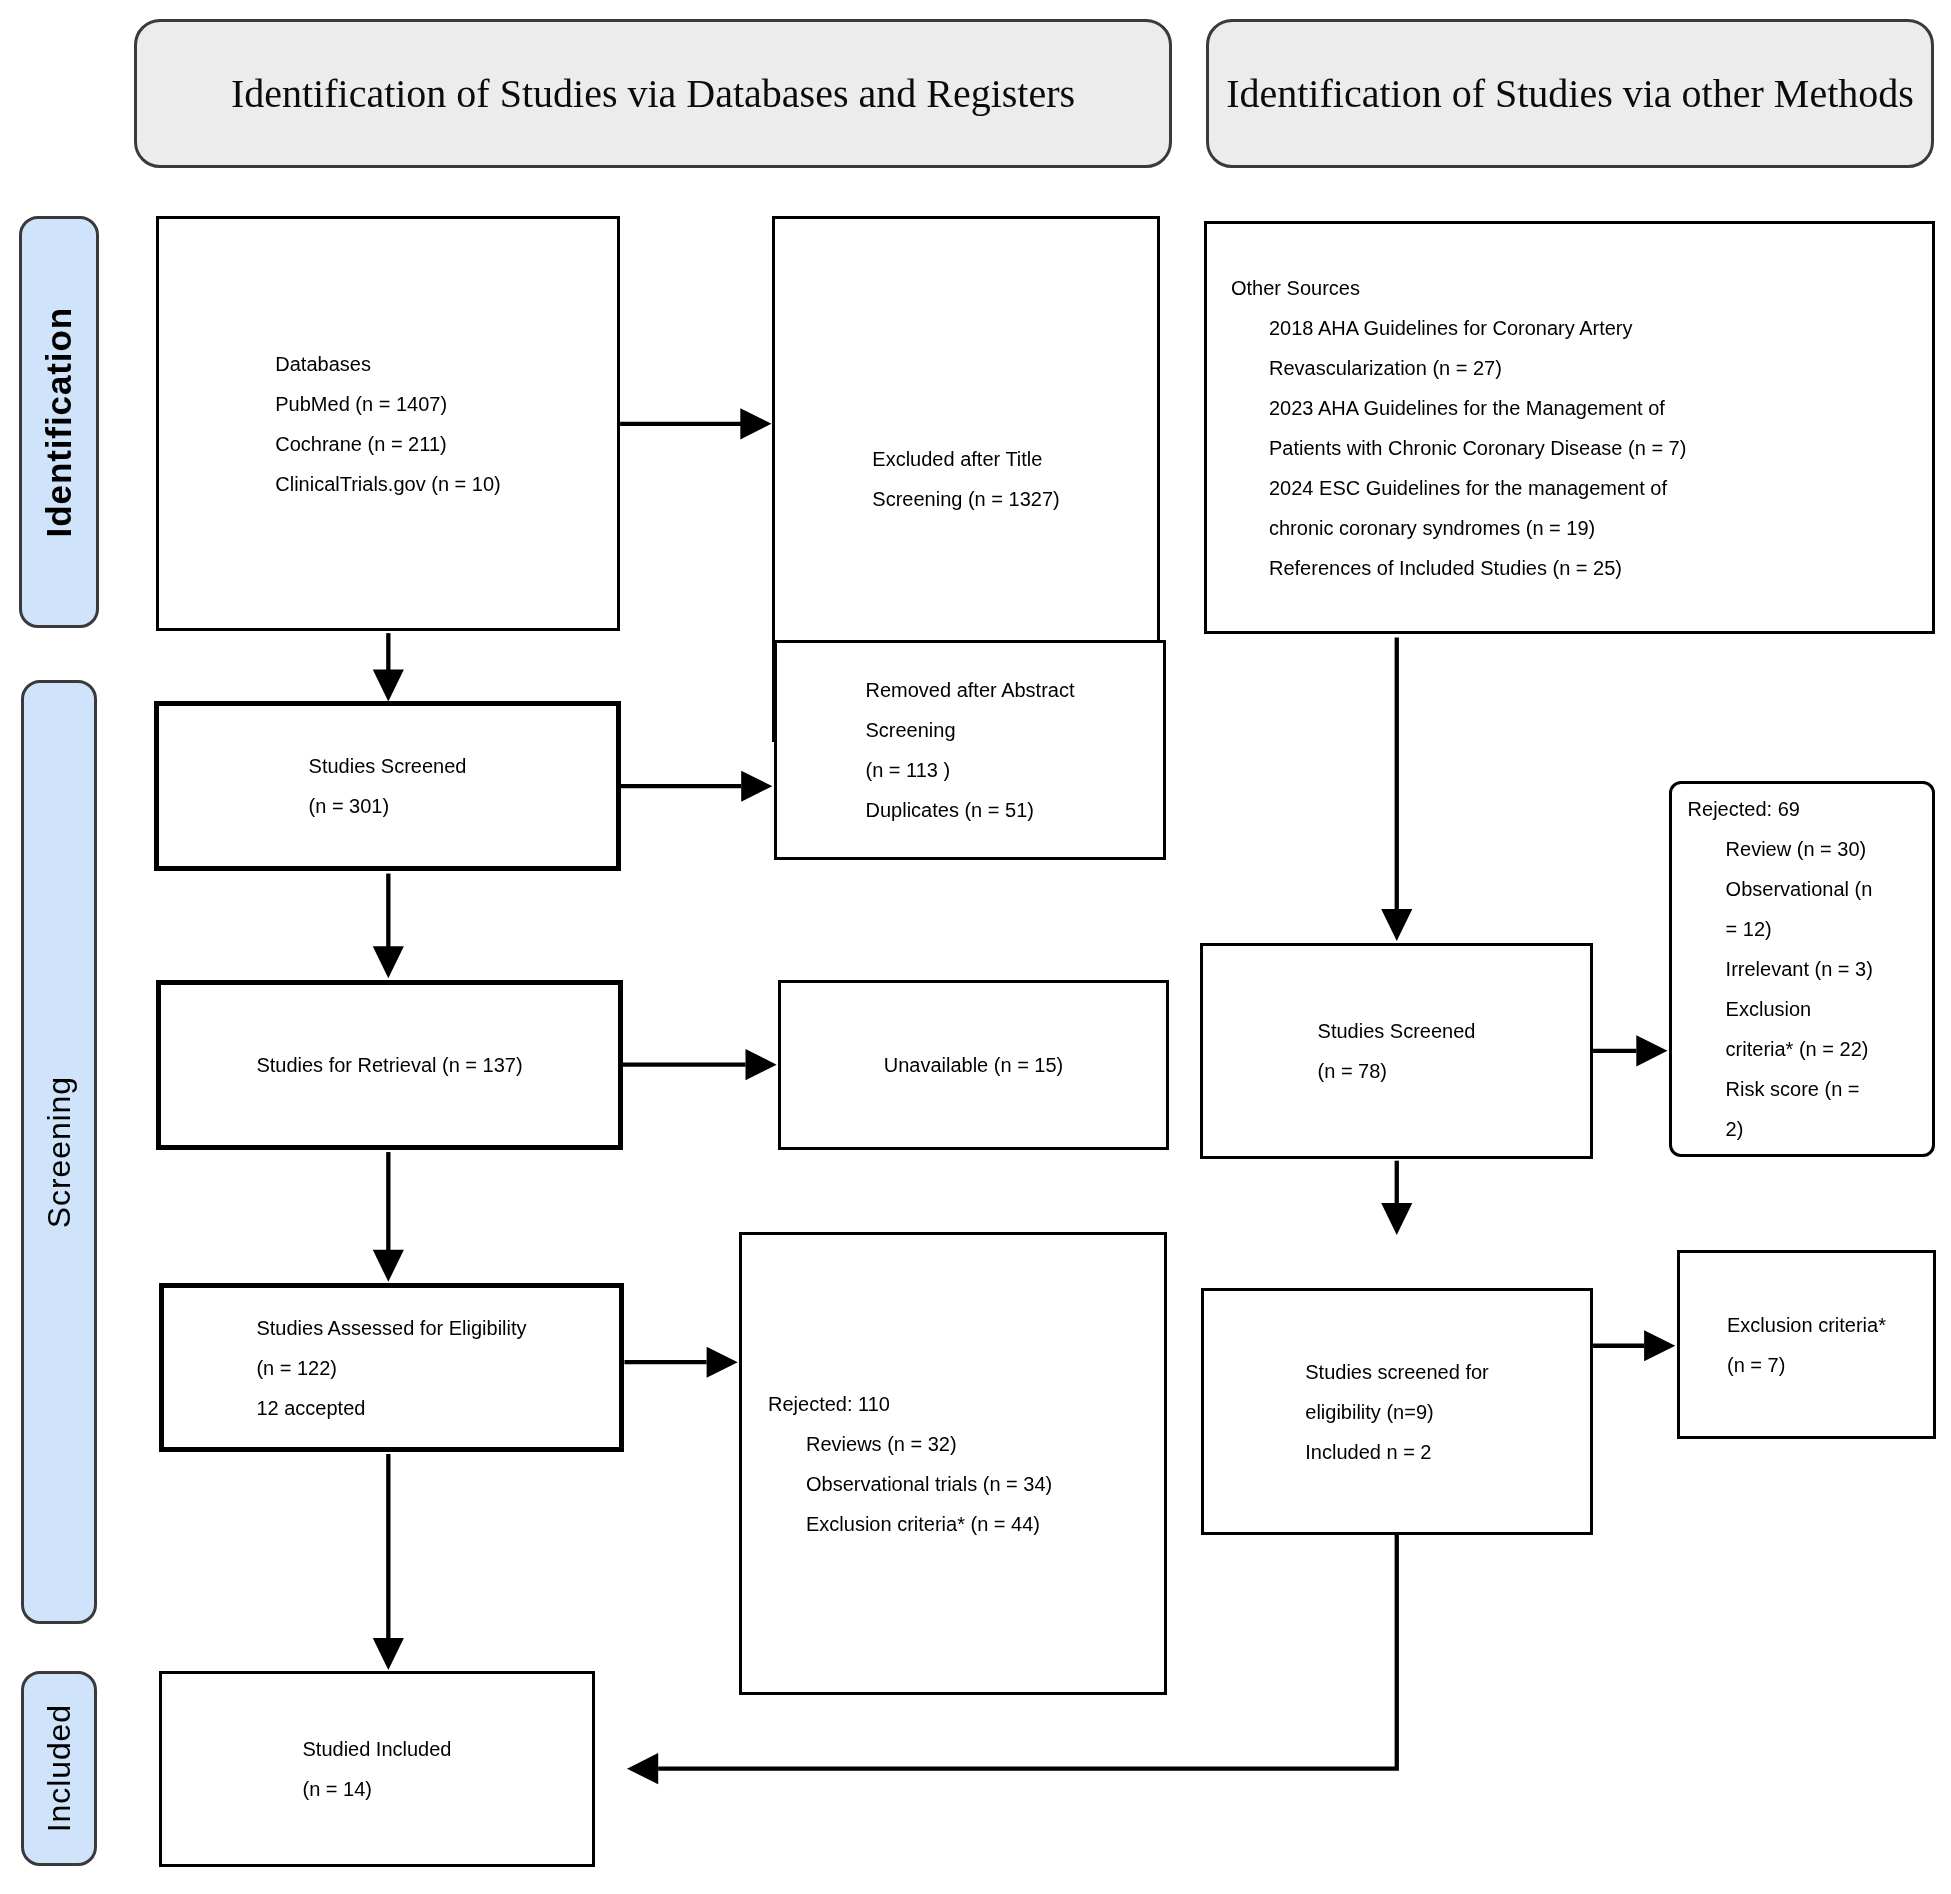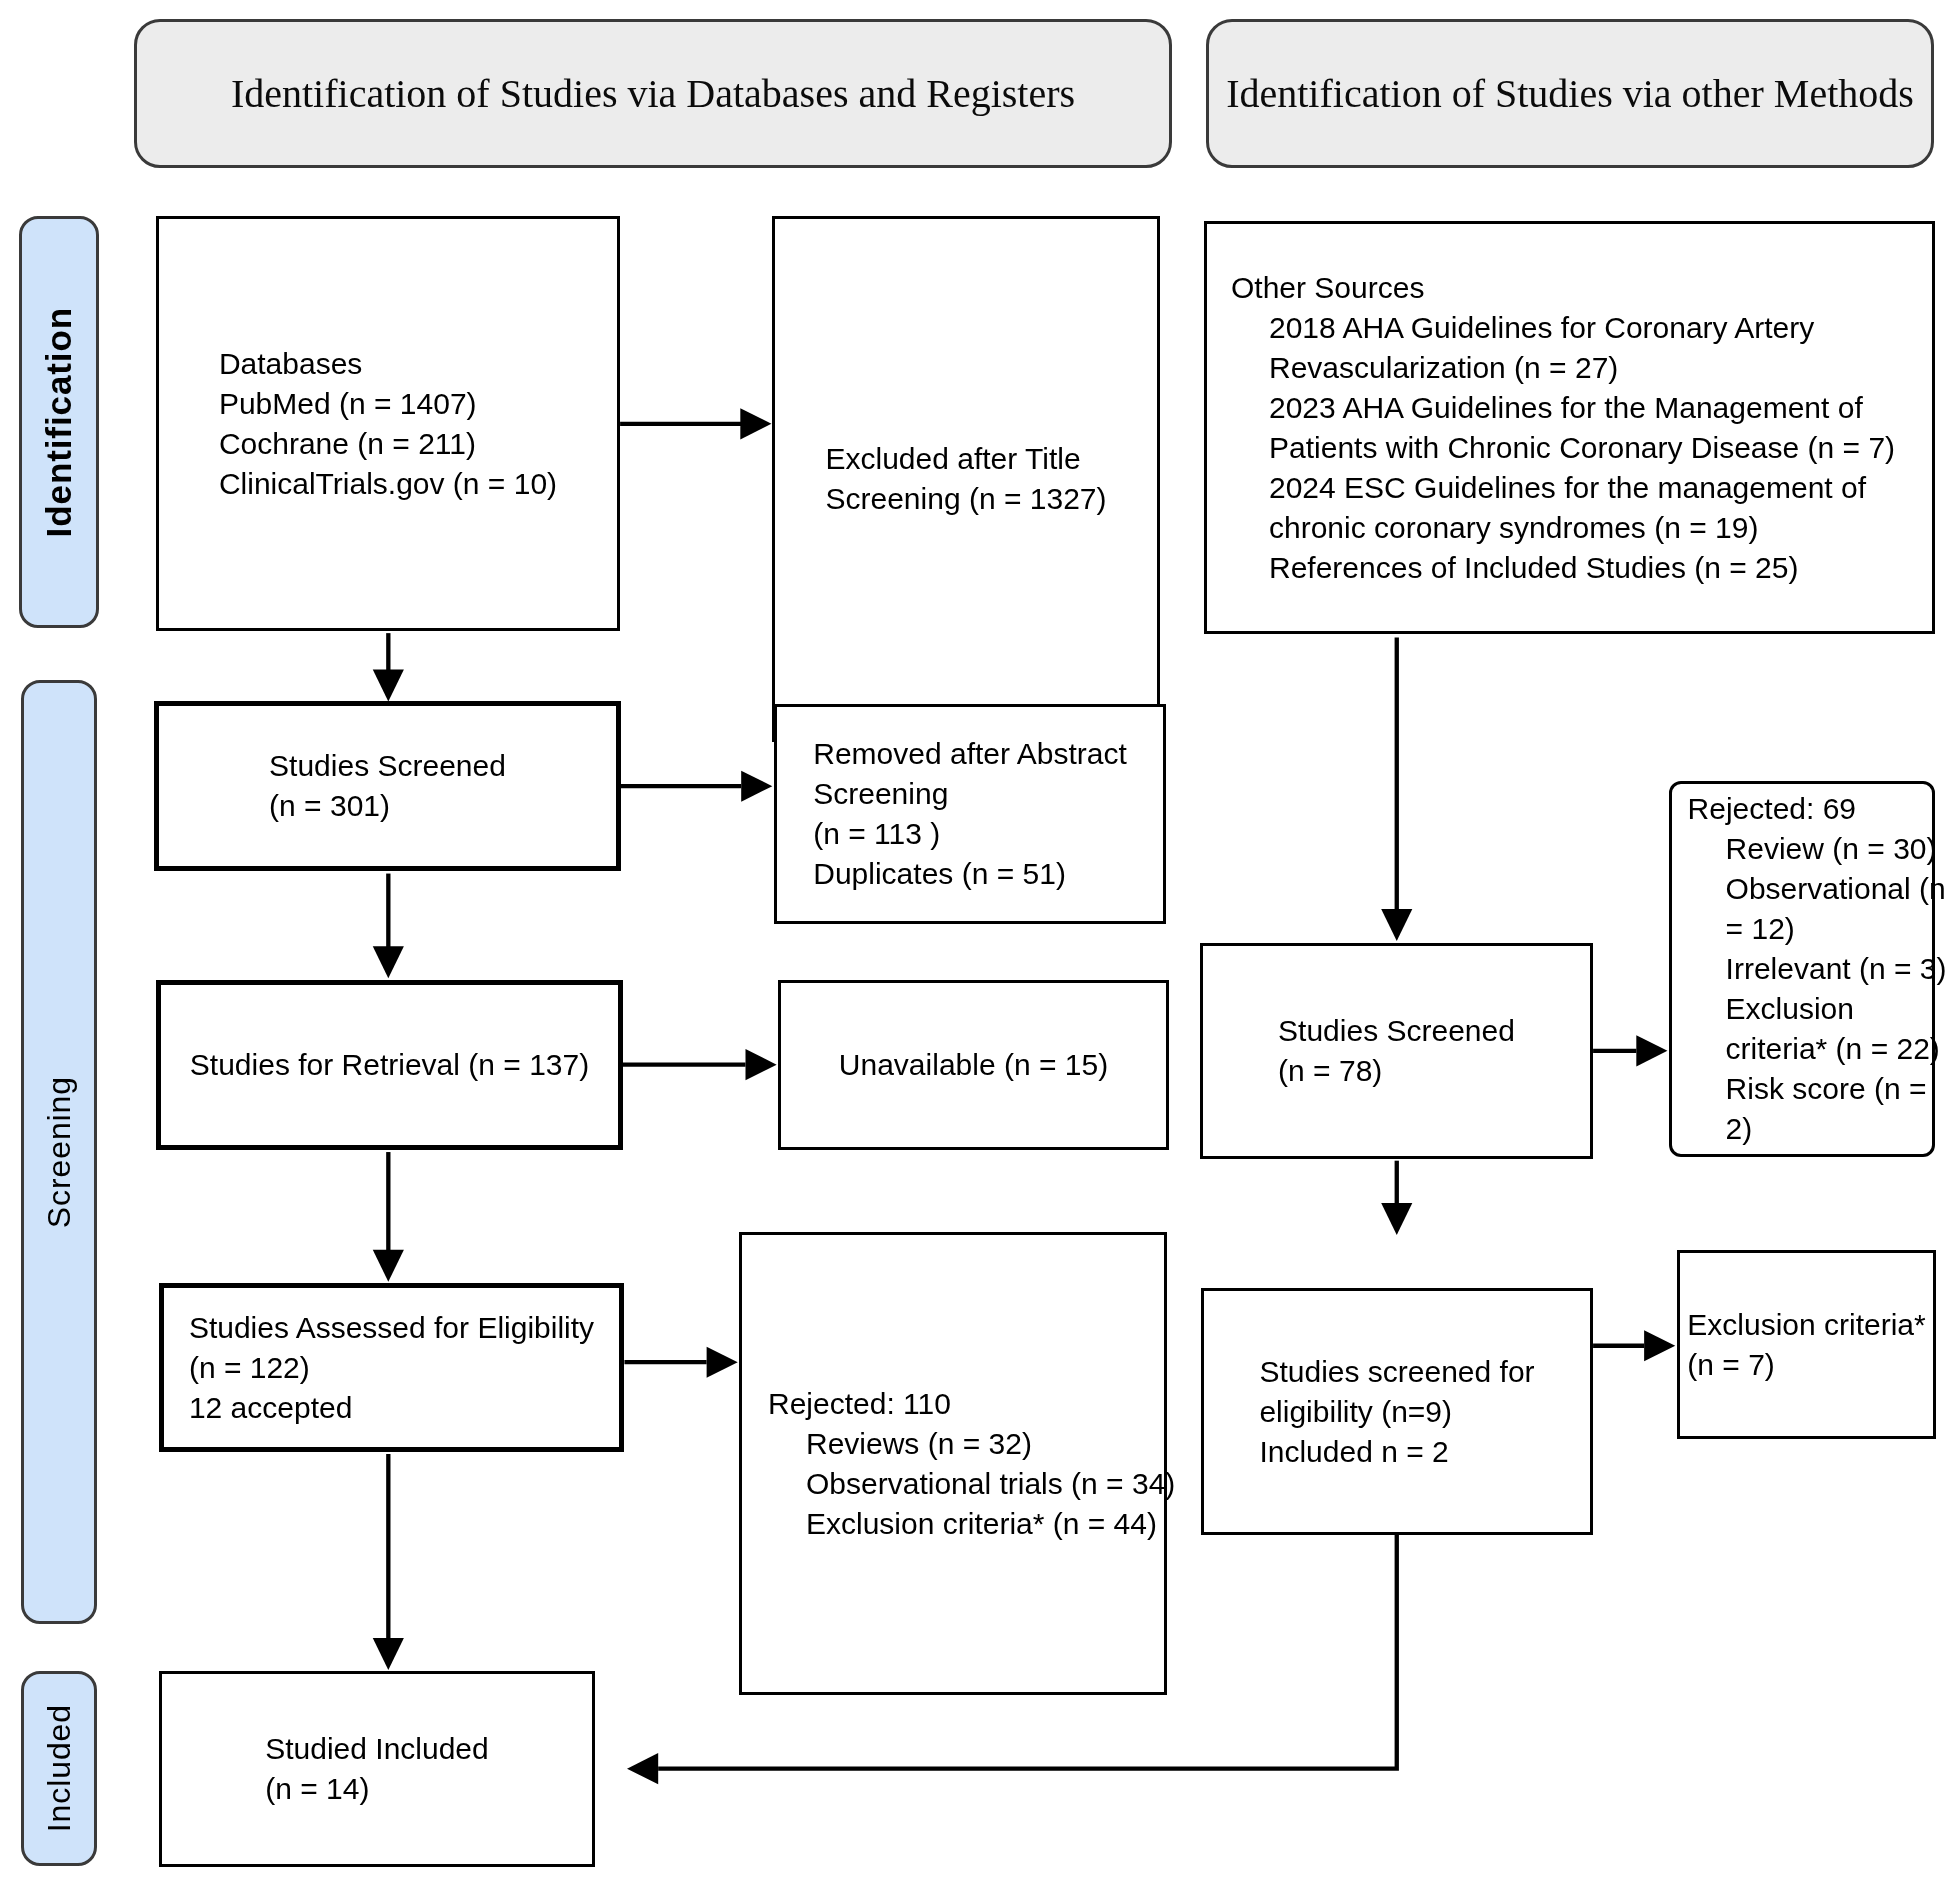--- a/index.html
+++ b/index.html
@@ -9,21 +9,21 @@
   .hdr{position:absolute;z-index:2;background:#ececec;border:3.5px solid #3a3a3a;border-radius:26px;
        box-sizing:border-box;display:flex;align-items:center;justify-content:center;
        font:40px "Liberation Serif",serif;color:#0b0b0b;text-align:center;}
   .stage{position:absolute;z-index:2;background:#cfe3fa;border:3.5px solid #3a3a3a;border-radius:19px;
          box-sizing:border-box;display:flex;align-items:center;justify-content:center;}
   .stage span{writing-mode:vertical-rl;transform:rotate(180deg);
               font-size:32px;letter-spacing:0.9px;white-space:nowrap;}
   .stage.boldlbl span{font-weight:bold;font-size:35px;}
   .box{position:absolute;z-index:2;background:#ffffff;border:3.5px solid #000;box-sizing:border-box;
        display:flex;flex-direction:column;justify-content:center;align-items:center;
-       font-size:30px;line-height:40px;}
+       font-size:20px;line-height:40px;}
   .box.thick{border-width:5.2px;}
   .box .txt{text-align:left;}
   .box .txt div{white-space:nowrap;}
   .box.leftal{align-items:flex-start;}
   .pl28{padding-left:24px;}
   .pl30{padding-left:26px;}
   .pl18{padding-left:15.6px;}
   .ind{padding-left:38px;}
 </style>
 </head>
@@ -108,21 +108,21 @@
     </div>
   </div>
 
   <div class="box thick" style="left:154px;top:701px;width:467px;height:170px;">
     <div class="txt">
       <div>Studies Screened</div>
       <div>(n = 301)</div>
     </div>
   </div>
 
-  <div class="box" style="left:774px;top:704px;width:392px;height:220px;">
+  <div class="box" style="left:774px;top:640px;width:392px;height:220px;">
     <div class="txt">
       <div>Removed after Abstract</div>
       <div>Screening</div>
       <div>(n = 113 )</div>
       <div>Duplicates (n = 51)</div>
     </div>
   </div>
 
   <div class="box thick" style="left:156px;top:980px;width:467px;height:170px;">
     <div class="txt">

